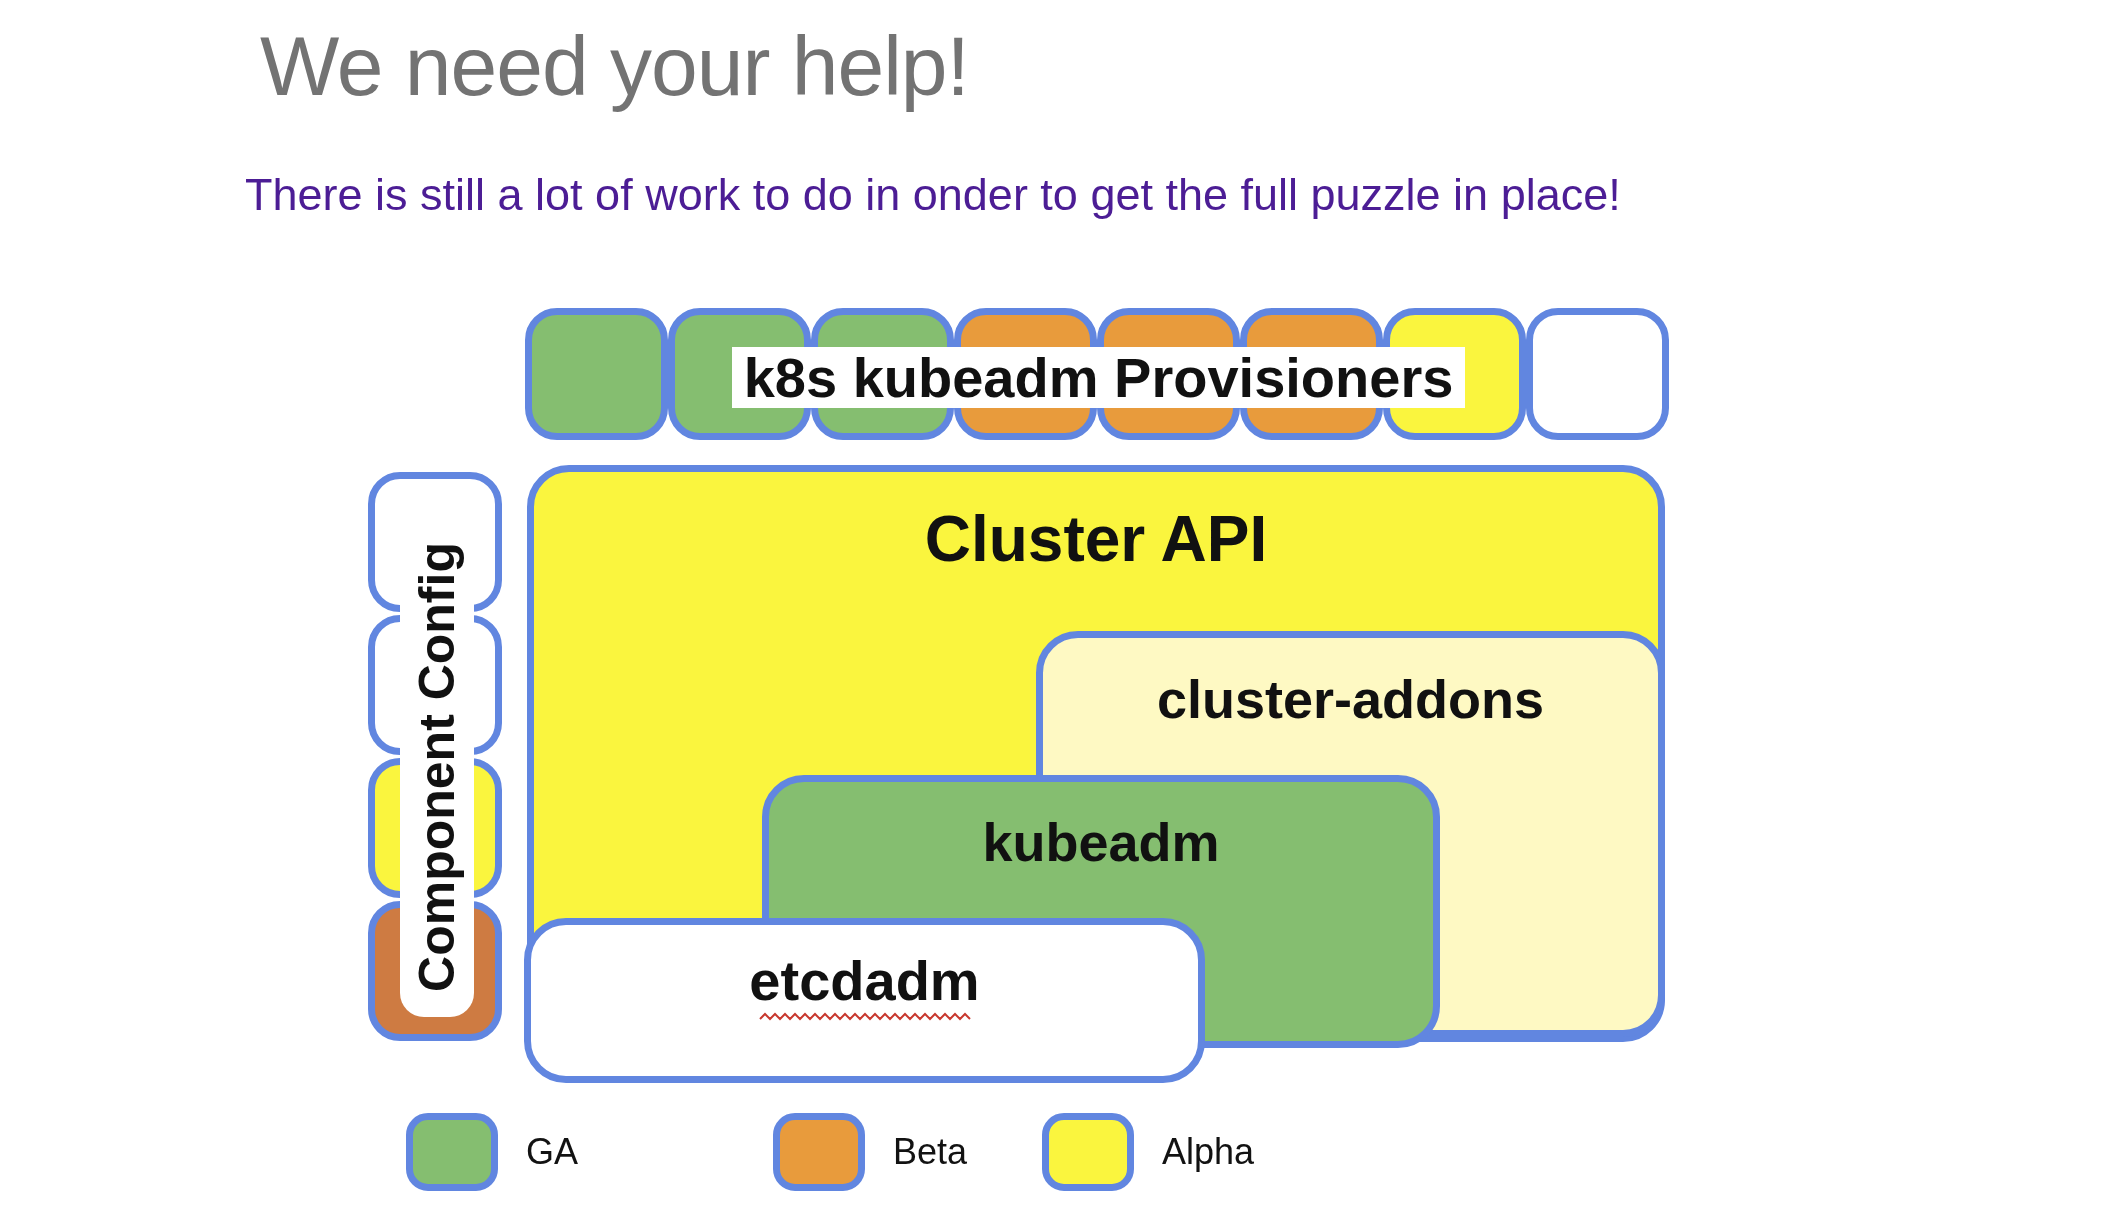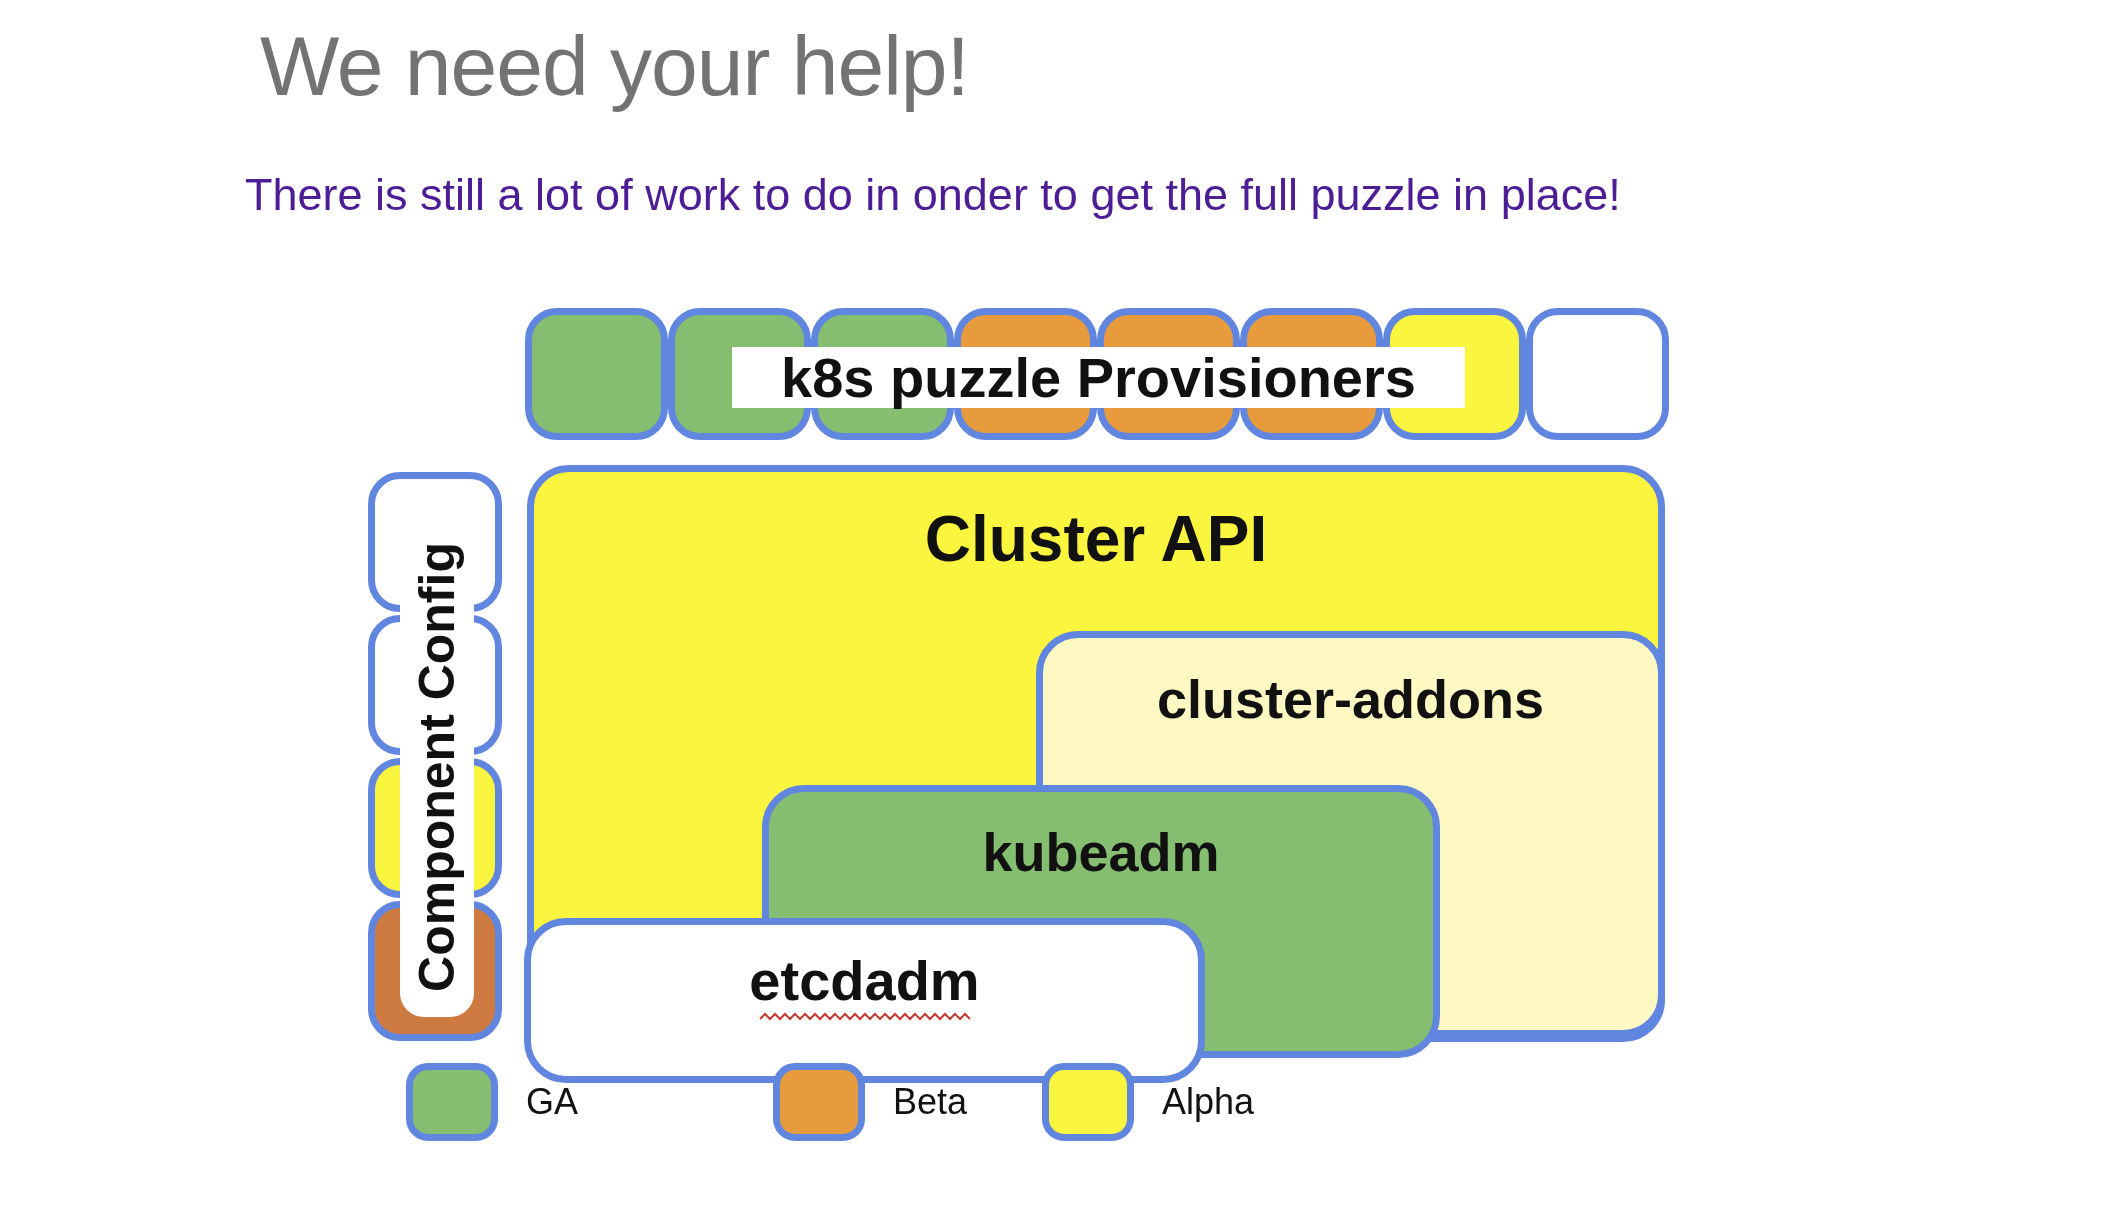--- a/index.html
+++ b/index.html
@@ -50,21 +50,21 @@
   .bigbox .boxlabel{font-weight:bold;font-size:54px;line-height:1;white-space:nowrap;}
   #cluster-api{left:527px;top:465px;width:1138px;height:577px;padding-top:35px;}
   #cluster-api .boxlabel{font-size:64px;}
   #cluster-addons{left:1036px;top:631px;width:629px;height:406px;padding-top:34px;}
   #kubeadm{left:762px;top:775px;width:678px;height:273px;padding-top:33px;}
   #etcdadm{left:524px;top:918px;width:681px;height:165px;padding-top:28px;}
   #etcdadm .boxlabel{font-size:56px;}
   #squiggle{margin-top:3px;display:block;}
 
   
-  .legend-item{top:1063px;height:78px;display:flex;align-items:center;}
+  .legend-item{top:1113px;height:78px;display:flex;align-items:center;}
   .legend-swatch{
     width:92px;height:78px;box-sizing:border-box;border:7px solid var(--blue);
     border-radius:22px;background:#fff;flex:0 0 auto;
   }
   .legend-label{margin-left:28px;font-size:36px;color:#121212;white-space:nowrap;}
   #legend-item-0{left:406px;}
   #legend-item-1{left:753px;margin-left:20px;}
   #legend-item-2{left:1042px;}
   #legend-item-3{left:1357px;}
 </style>
@@ -81,32 +81,32 @@
       <div class="piece" style="background-color: rgb(133, 190, 112);"></div>
       <div class="piece" style="background-color: rgb(133, 190, 112);"></div>
       <div class="piece" style="background-color: rgb(232, 155, 60);"></div>
       <div class="piece" style="background-color: rgb(232, 155, 60);"></div>
       <div class="piece" style="background-color: rgb(232, 155, 60);"></div>
       <div class="piece" style="background-color: rgb(250, 245, 62);"></div>
       <div class="piece" style="background-color: rgb(255, 255, 255);"></div>
     </div>
 
   <div id="provisioners-label" class="abs">
-    <span>k8s puzzle Provisioners</span>
+    <span>k8s kubeadm Provisioners</span>
   </div>
 
   <div id="cluster-api" class="abs bigbox" style="background-color: rgb(250, 245, 62);">
     <span class="boxlabel">Cluster API</span>
   </div>
 
   <div id="cluster-addons" class="abs bigbox" style="background-color: #fef9c3;">
     <span class="boxlabel">cluster-addons</span>
   </div>
 
-  <div id="kubeadm" class="abs bigbox" style="background-color: rgb(133, 190, 112); margin-top: 10px;">
+  <div id="kubeadm" class="abs bigbox" style="background-color: rgb(133, 190, 112);">
     <span class="boxlabel">kubeadm</span>
   </div>
 
   <div id="etcdadm" class="abs bigbox" style="background-color: rgb(255, 255, 255);">
     <span class="boxlabel">etcdadm</span>
     <svg id="squiggle" width="212" height="10" viewBox="0 0 212 10">
       <path d="M1 7 l5 -5 l5 5 l5 -5 l5 5 l5 -5 l5 5 l5 -5 l5 5 l5 -5 l5 5 l5 -5 l5 5 l5 -5 l5 5 l5 -5 l5 5 l5 -5 l5 5 l5 -5 l5 5 l5 -5 l5 5 l5 -5 l5 5 l5 -5 l5 5 l5 -5 l5 5 l5 -5 l5 5 l5 -5 l5 5 l5 -5 l5 5 l5 -5 l5 5 l5 -5 l5 5 l5 -5 l5 5 l5 -5 l5 5" fill="none" stroke="#C8382E" stroke-width="2"></path>
     </svg>
   </div>
 

